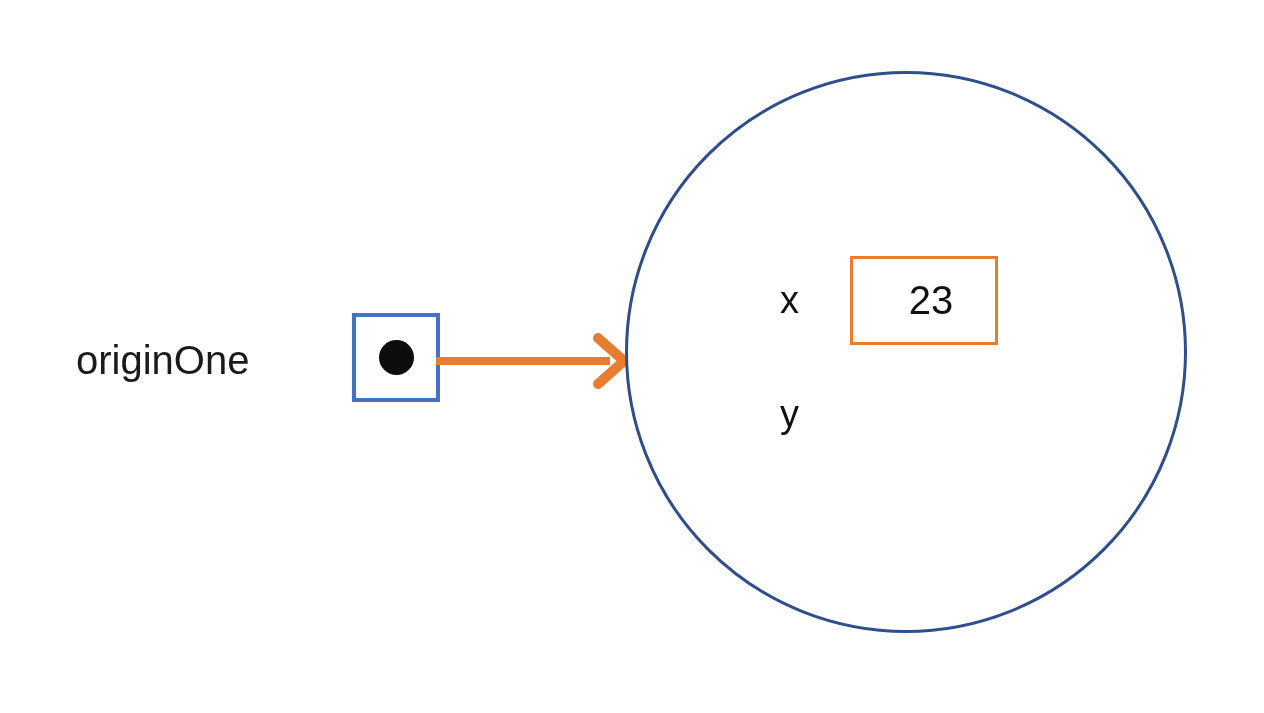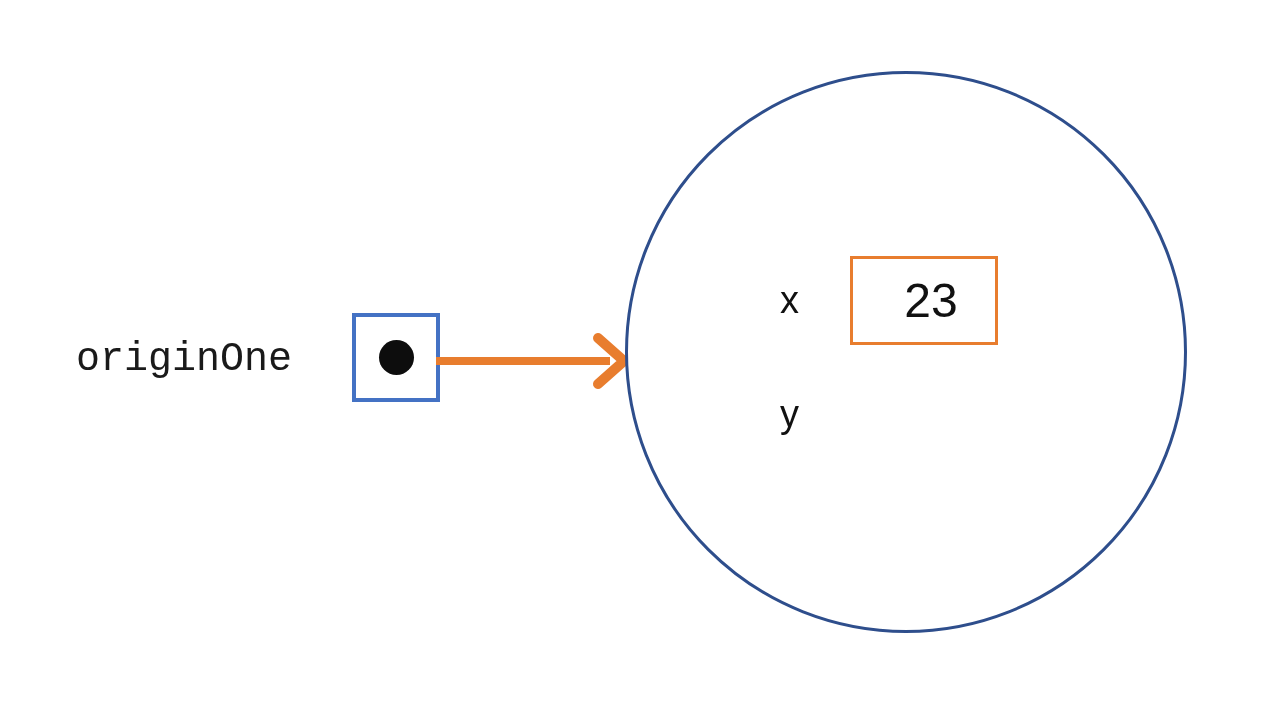--- a/index.html
+++ b/index.html
@@ -20,21 +20,21 @@
   }
 
   
   #var-label {
     position: absolute;
     left: 76px;
     top: 331px;
     width: 240px;
     height: 58px;
     line-height: 58px;
-    font-family: Liberation Mono, monospace;
+    font-family: Liberation Sans, sans-serif;
     font-size: 40px;
     color: #1a1a1a;
     white-space: nowrap;
     letter-spacing: 0px;
   }
 
   
   #ref-cell {
     position: absolute;
     left: 352px;
@@ -102,21 +102,21 @@
     height: 89px;
     box-sizing: border-box;
     border: 3px solid #e87d2e;
     background: #ffffff;
     display: flex;
     align-items: center;
     justify-content: center;
   }
   .field-value {
     font-family: "Liberation Sans", sans-serif;
-    font-size: 48px;
+    font-size: 40px;
     color: #111111;
     padding-left: 14px;
   }
 </style>
 </head>
 <body>
 
 <div id="canvas">
 
   <div id="var-label">originOne</div>

